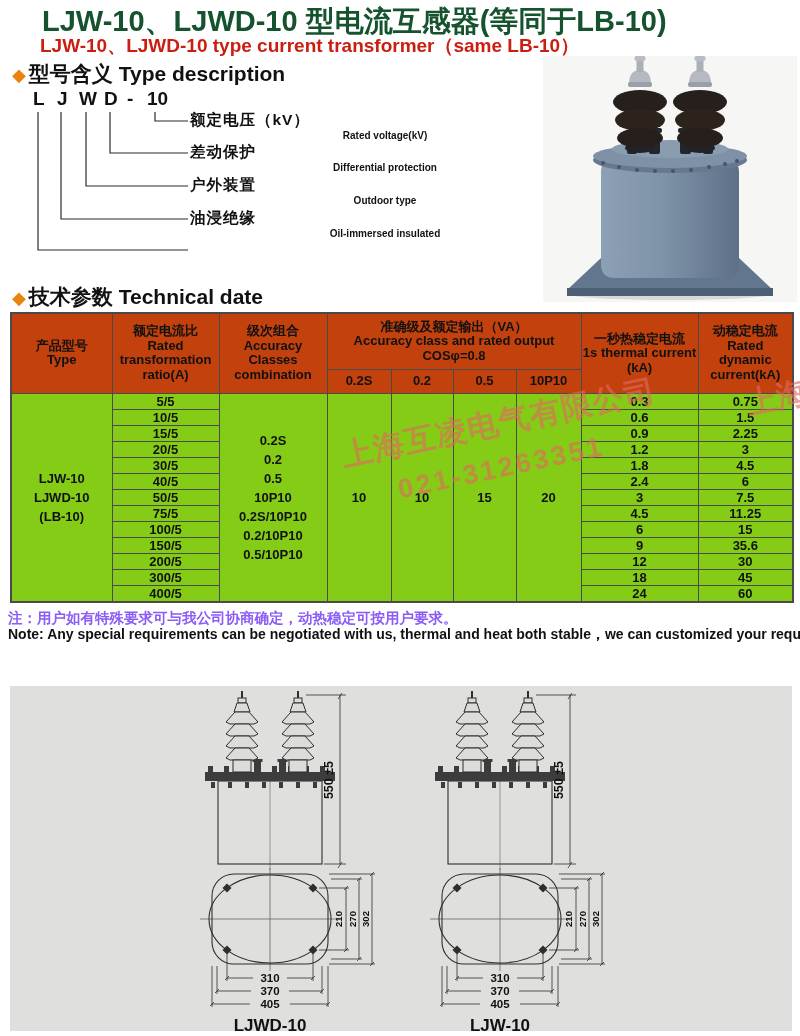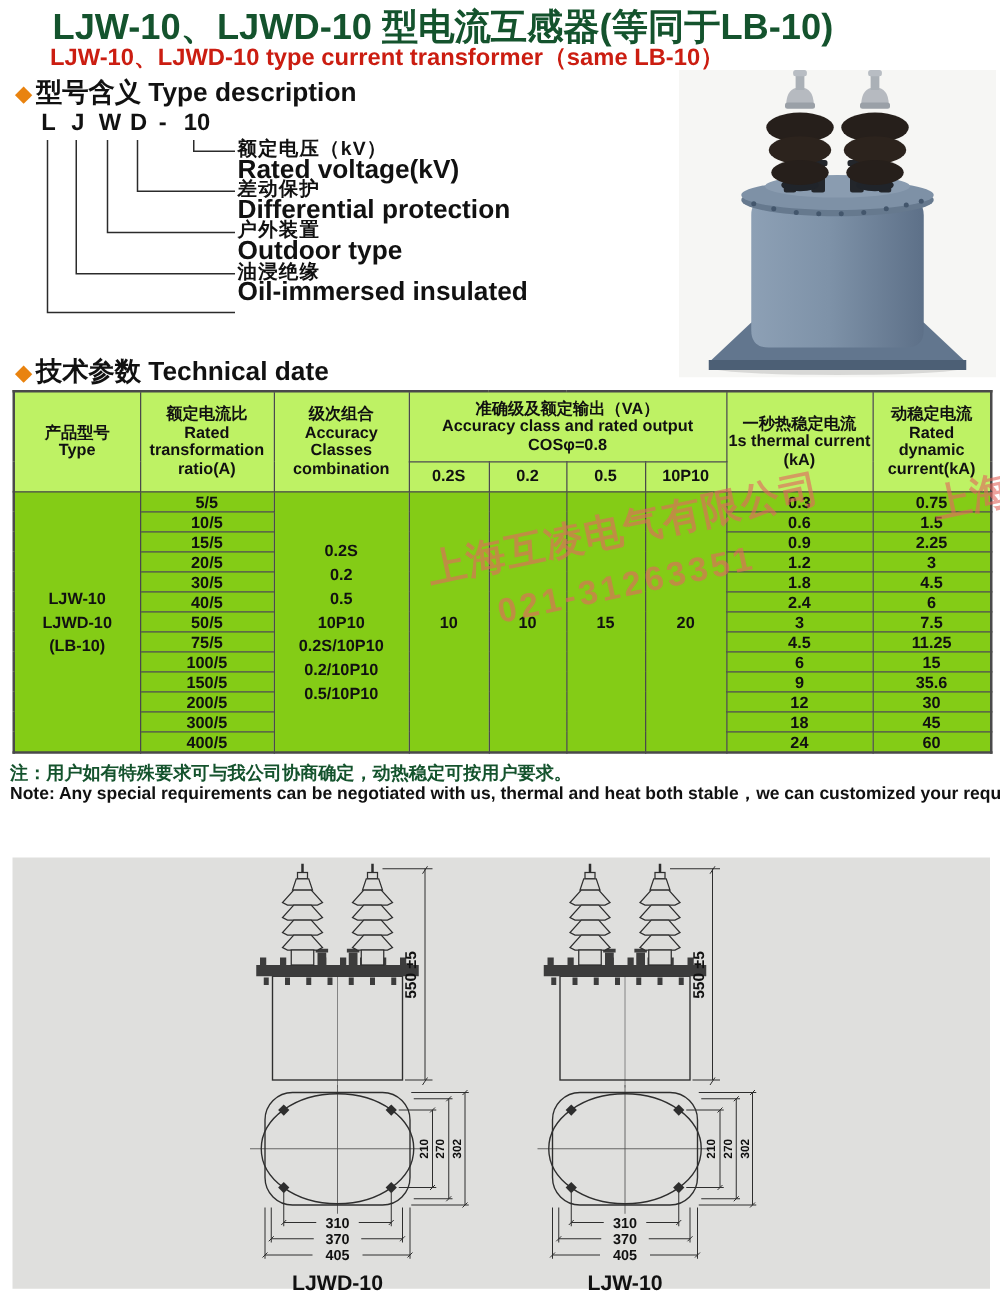--- a/index.html
+++ b/index.html
@@ -14,46 +14,46 @@
   
   .sec-head { position:absolute; left:12px; font-size:21px; font-weight:bold; color:#111; white-space:nowrap; }
   .sec-head .diamond { color:#e9830f; font-size:18px; margin-right:3px; }
 
   
   .type-diagram { position:absolute; left:20px; top:88px; width:560px; height:218px; }
   .type-letter { position:absolute; top:0; font-size:19px; font-weight:bold; color:#111; }
   .td-lines { position:absolute; left:0; top:0; }
   .meaning { position:absolute; left:170px; width:390px; line-height:16px; }
   .meaning .cn { font-size:15.5px; font-weight:bold; color:#111; letter-spacing:1px; }
-  .meaning .en { font-size:21px; font-weight:bold; color:#111; }
+  .meaning .en { font-size:10px; font-weight:bold; color:#111;text-align:center; }
 
   
   .photo { position:absolute; left:543px; top:56px; }
 
   
   .tech-table { position:absolute; left:10px; top:312px; width:782px; border-collapse:collapse; table-layout:fixed; border:2px solid #4a4a4a; }
   .tech-table th, .tech-table td { border:1px solid #4a4a4a; text-align:center; vertical-align:middle; font-weight:bold; color:#111; padding:0; }
-  .tech-table thead th { background:#bef264; font-size:13px; line-height:14.5px; padding:2px 1px; }
+  .tech-table thead th { background:#c2410c; font-size:13px; line-height:14.5px; padding:2px 1px; }
   .tech-table thead .sub th { height:24px; }
   .tech-table tbody td { background:#84cc16; font-size:13px; height:16px; line-height:15px; }
   .tech-table tbody td.merged div { line-height:19px; }
   .hdr-row1 { height:56px; }
   col.c1{width:101px} col.c2{width:107px} col.c3{width:108px} col.c4{width:64px}
   col.c5{width:62px} col.c6{width:63px} col.c7{width:65px} col.c8{width:117px} col.c9{width:95px}
 
   
   .watermark { position:absolute; left:338px; top:436px; transform:rotate(-12deg); transform-origin:left top;
                color:rgba(226,103,96,0.62); pointer-events:none; z-index:6; white-space:nowrap; }
   .watermark .w1 { font-size:31px; font-weight:bold; letter-spacing:1px; }
   .watermark .w2 { font-size:27px; font-weight:bold; letter-spacing:3px; margin-left:48px; margin-top:8px; }
   .watermark2 { position:absolute; left:742px; top:384px; transform:rotate(-12deg); transform-origin:left top;
                 color:rgba(226,103,96,0.62); pointer-events:none; z-index:6; white-space:nowrap; font-size:31px; font-weight:bold; }
 
   
-  .note-cn { position:absolute; left:8px; top:609px; font-size:14.5px; font-weight:bold; color:#14532d; white-space:nowrap; }
+  .note-cn { position:absolute; left:8px; top:609px; font-size:14.5px; font-weight:bold; color:#8b5cf6; white-space:nowrap; }
   .note-en { position:absolute; left:8px; top:626px; font-size:14px; font-weight:bold; color:#111; white-space:nowrap; }
 
   
   .panel { position:absolute; left:10px; top:686px; width:782px; height:345px; background:#dfdfdd; }
   .drawing { position:absolute; top:690px; width:240px; }
   .drawing.d0 { left:150px; }
   .drawing.d1 { left:380px; }
   .dwg-label { text-align:center; font-size:17px; font-weight:bold; color:#111; margin-top:0px; }
   .dwg-svg text { font-family:"Liberation Sans","DejaVu Sans",sans-serif; }
 </style>

